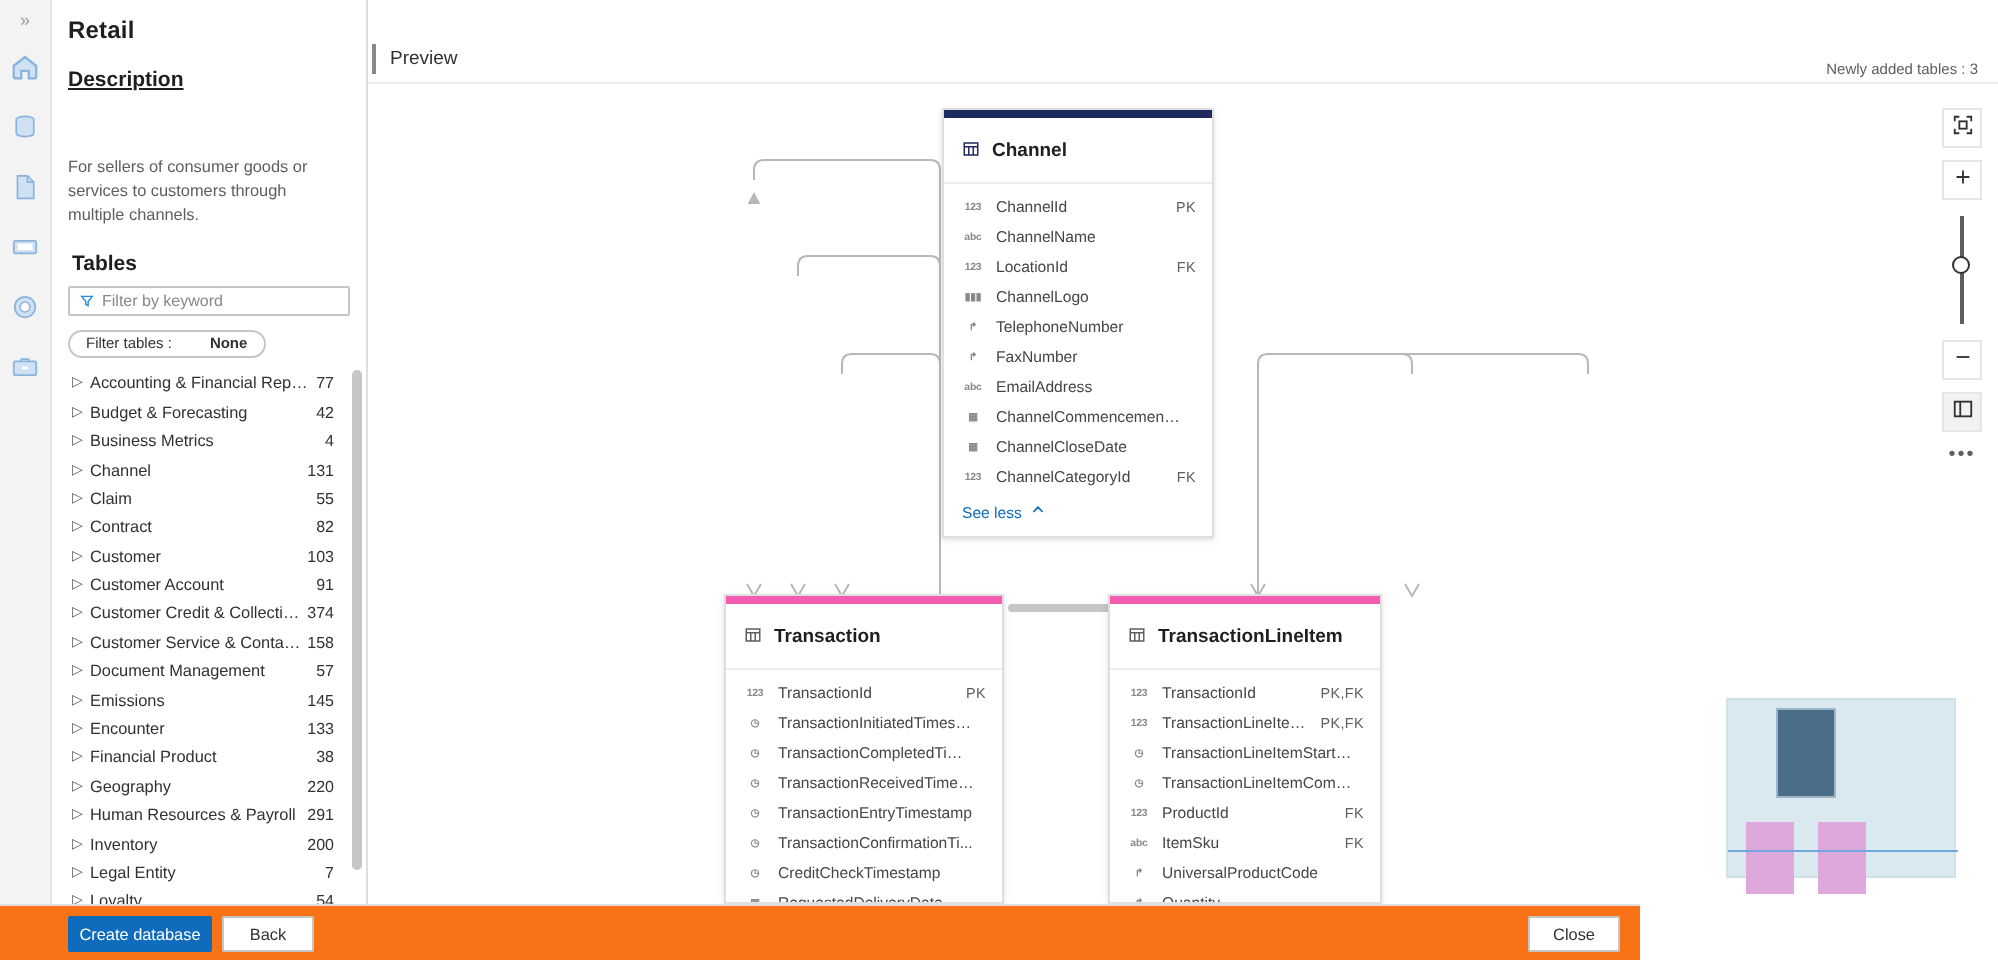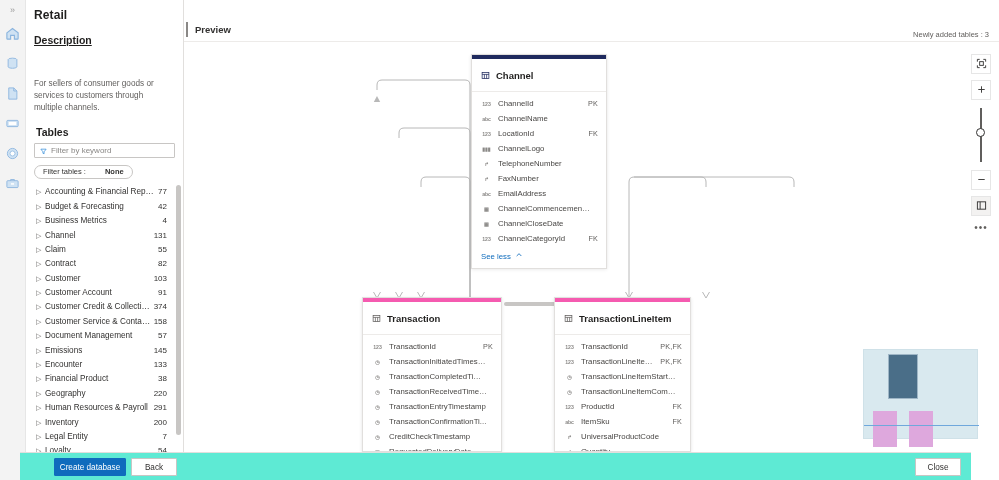--- a/index.html
+++ b/index.html
@@ -81,21 +81,21 @@
 
   
   .main {
     position:absolute; left:184px; top:0; right:0; height:452px; background:#fff;
   }
   .main-hd { height:42px; position:relative; border-bottom:1px solid #edebe9; }
   .main-hd .bar {
     position:absolute; left:2px; top:22px; width:2px; height:15px; background:#8a8886;
   }
   .preview-label {
-    position:absolute; left:11px; top:24px; font-size:9.5px; font-weight:700; color:#323130;
+    position:absolute; left:11px; top:24px; font-size:9.5px; font-weight:400; color:#323130;
   }
   .newly {
     position:absolute; right:10px; top:30px; font-size:7.5px; color:#605e5c;
   }
   .canvas {
     position:absolute; left:0; top:42px; right:0; bottom:0; overflow:hidden; background:#fff;
   }
 
   
   .ztool {
@@ -153,22 +153,22 @@
   .mm-dark { position:absolute; left:24px; top:4px; width:30px; height:45px; background:#4a6e88; border:1px solid #9fb6c6; }
   .mm-pink1 { position:absolute; left:9px; top:61px; width:24px; height:36px; background:#dea8dd; }
   .mm-pink2 { position:absolute; left:45px; top:61px; width:24px; height:36px; background:#dea8dd; }
   .mm-view {
     position:absolute; left:0; top:0; width:115px; height:76px;
     border-bottom:1.5px solid #6fa8dc; box-sizing:border-box;
   }
 
   
   .bottom {
-    position:absolute; left:0; bottom:0; width:951px; height:28px;
-    background:#5eead4; border-top:1px solid #e1dfdd;margin-left:20px;
+    position:absolute; left:0; bottom:0; width:820px; height:28px;
+    background:#f97316; border-top:1px solid #e1dfdd;
   }
   .btn {
     position:absolute; top:5px; height:18px; display:inline-flex; align-items:center;
     justify-content:center; font-size:8.2px; cursor:pointer; border-radius:1px;
   }
   .btn-primary { left:34px; width:72px; background:#0f6cbd; color:#fff; border:1px solid #0f6cbd; }
   .btn-default { left:111px; width:46px; background:#fff; color:#323130; border:1px solid #c8c6c4; }
   .btn-close { right:10px; width:46px; background:#fff; color:#323130; border:1px solid #c8c6c4; }
 </style>
 </head>

